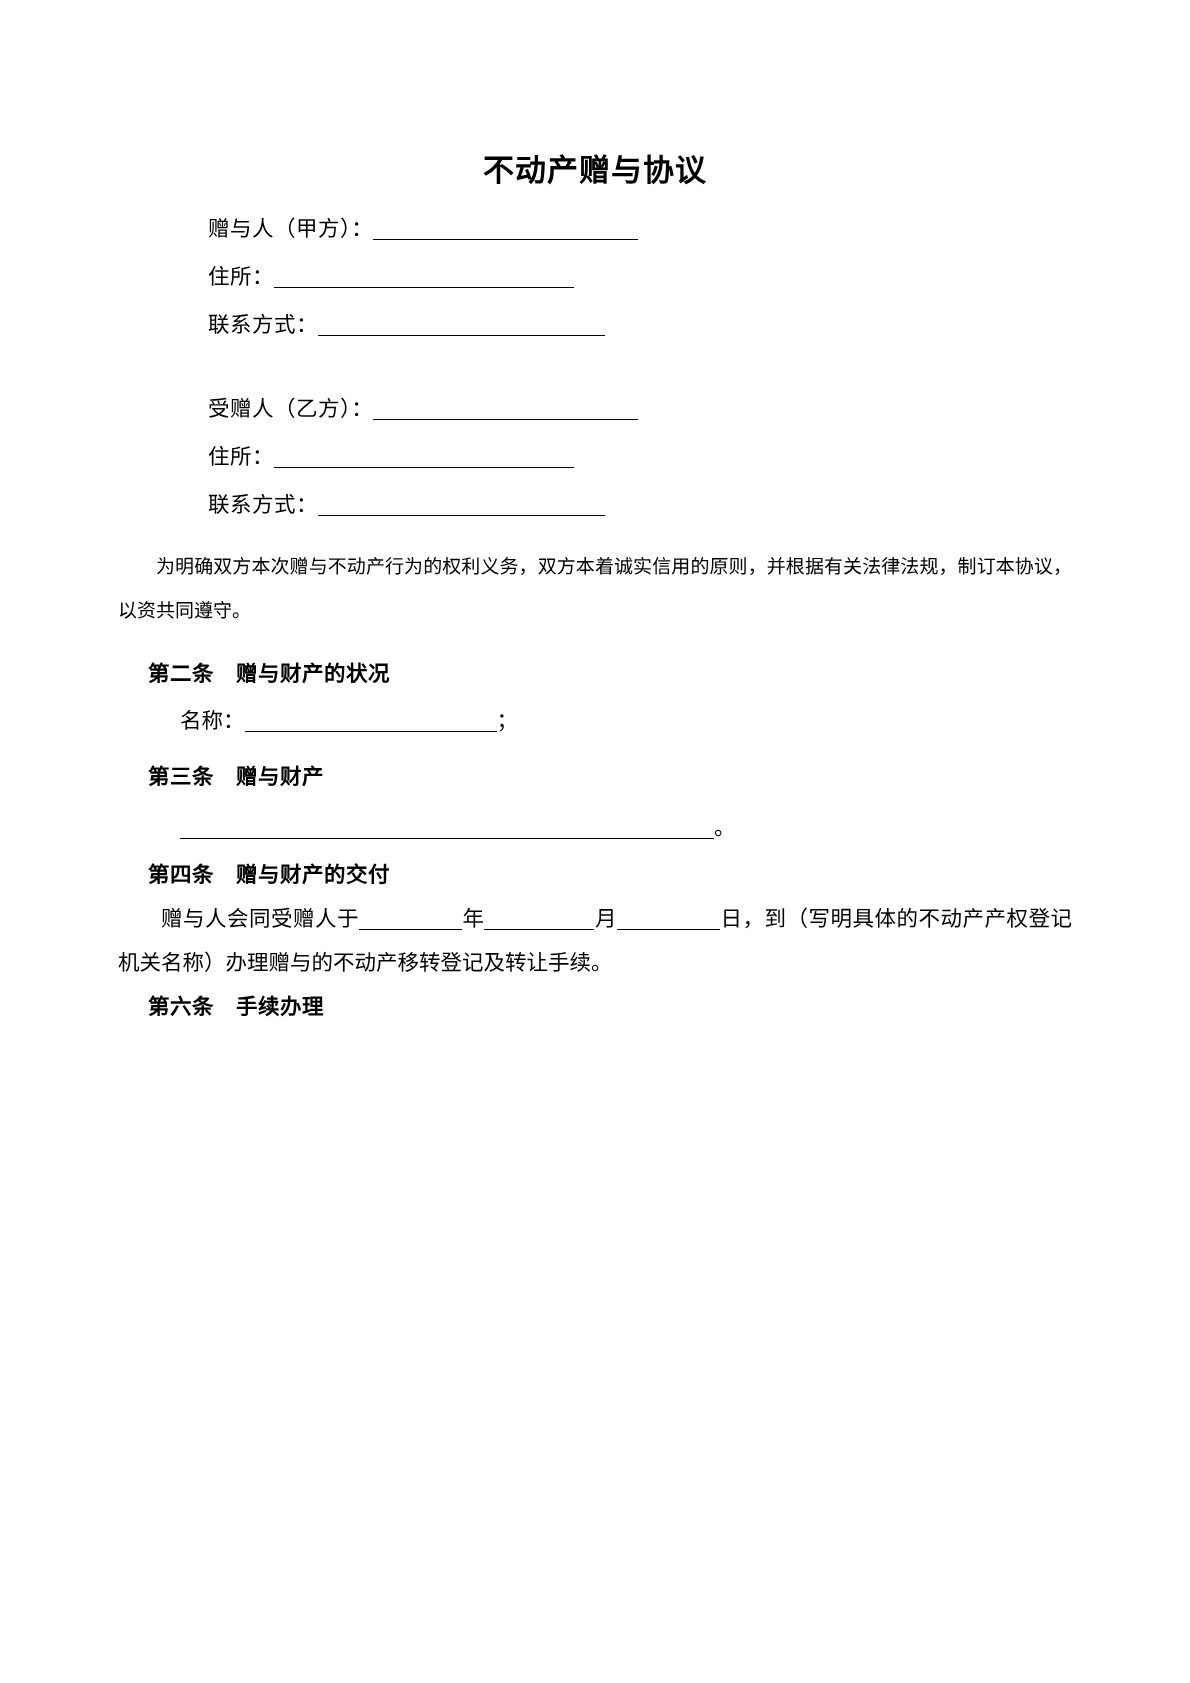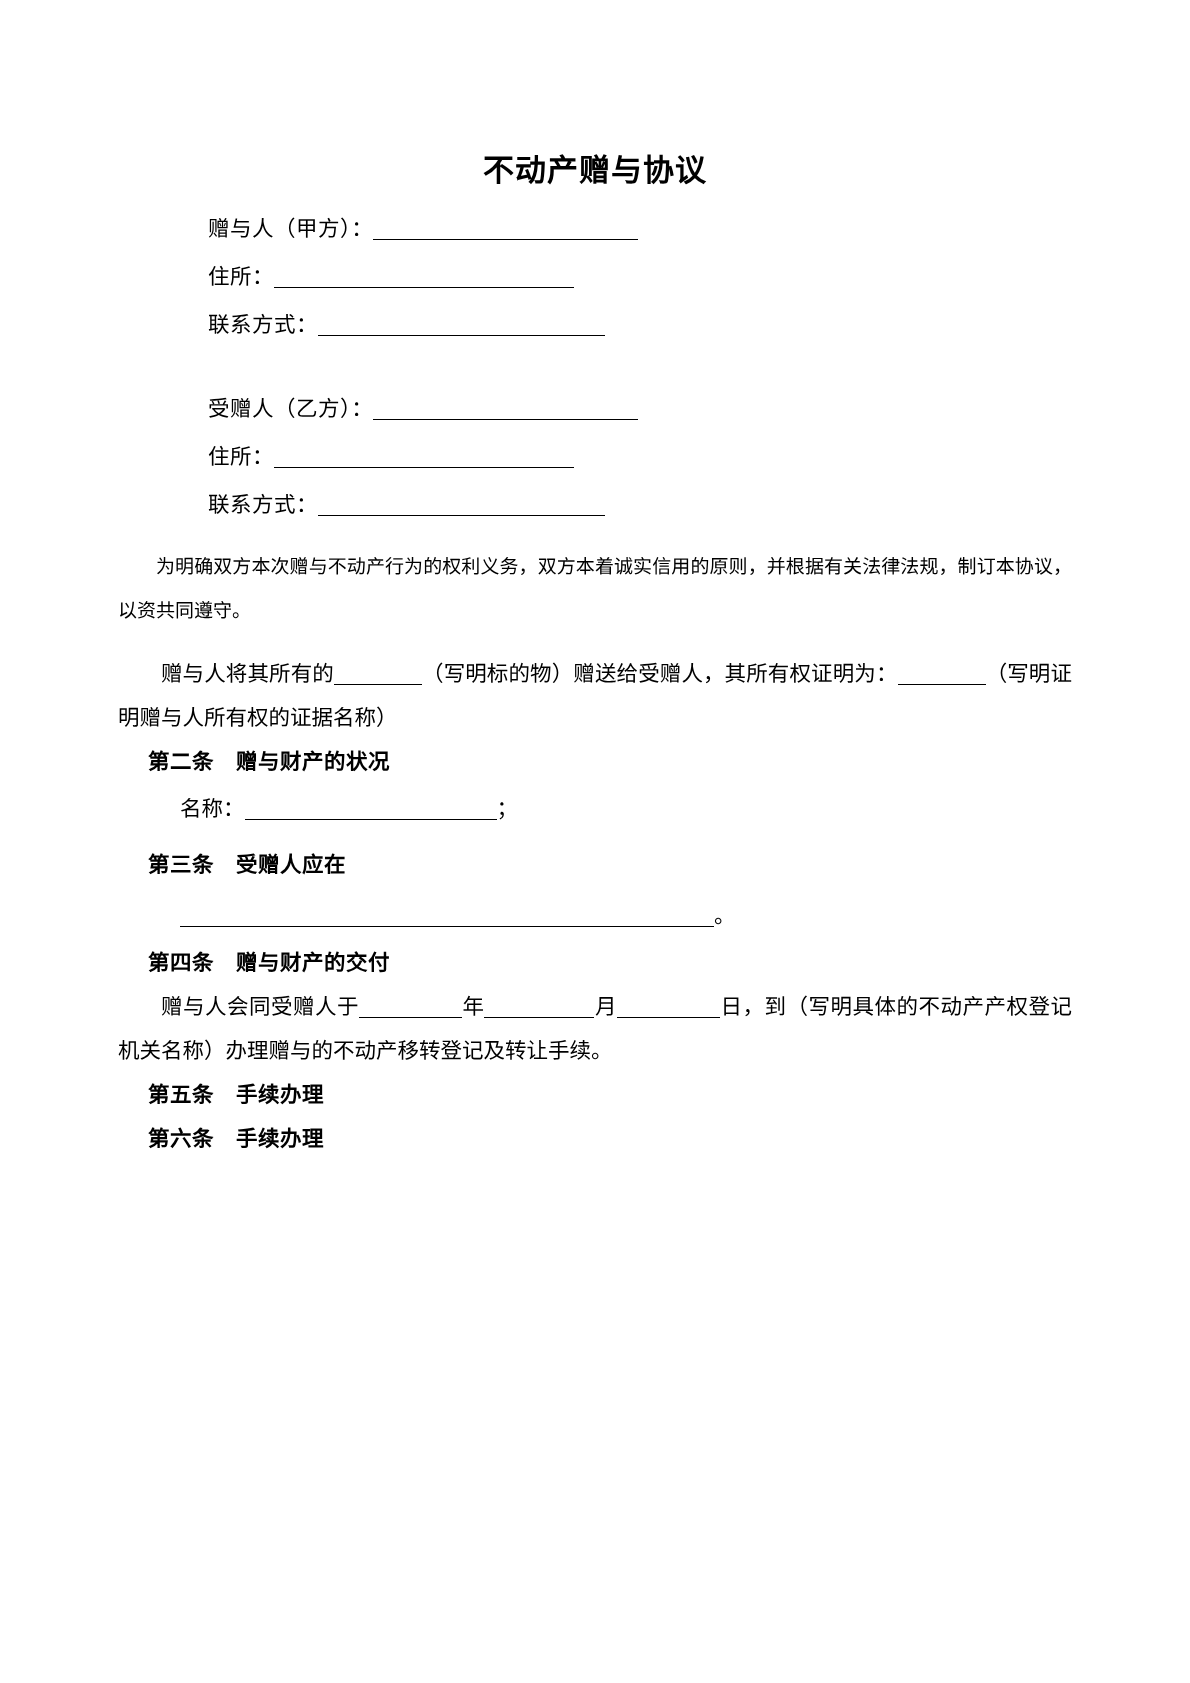--- a/index.html
+++ b/index.html
@@ -133,42 +133,38 @@
     <div class="field-line">
       <span class="label">住所：</span><span class="blank w-long2"></span>
     </div>
     <div class="field-line">
       <span class="label">联系方式：</span><span class="blank w-long3"></span>
     </div>
   </div>
 
   <p class="para indent intro">为明确双方本次赠与不动产行为的权利义务，双方本着诚实信用的原则，并根据有关法律法规，制订本协议，以资共同遵守。</p>
 
-  <p class="clause-body"><span>赠与人将其所有的</span><span class="blank w-short"></span><span>（写明标的物）赠送给受赠人，其所有权证明为：</span><span class="blank w-short"></span><span>（写明证明赠与人所有权的证据名称）</span></p>
 
   <h2 class="clause-title">
     <span>第二条</span><span class="gapsp"></span><span>赠与财产的状况</span>
   </h2>
   <div class="item-line" style="margin-top:14px;">
     <span>名称：</span><span class="blank w-item"></span><span class="tiny-end">；</span>
   </div>
 
   <h2 class="clause-title">
-    <span>第三条</span><span class="gapsp"></span><span>受赠人应在</span>
+    <span>第三条</span><span class="gapsp"></span><span>赠与财产</span>
   </h2>
   <div class="purpose-line">
     <span class="blank w-full"></span><span class="tiny-end">。</span>
   </div>
 
   <h2 class="clause-title">
     <span>第四条</span><span class="gapsp"></span><span>赠与财产的交付</span>
   </h2>
   <p class="clause-body"><span>赠与人会同受赠人于</span><span class="blank w-ymd"></span><span>年</span><span class="blank w-ymd2"></span><span>月</span><span class="blank w-ymd"></span><span>日，到</span><span>（写明具体的不动产产权登记机关名称）办理赠与的不动产移转登记及转让手续。</span></p>
 
-  <h2 class="clause-title">
-    <span>第五条</span><span class="gapsp"></span><span>手续办理</span>
-  </h2>
 
   <h2 class="clause-title">
     <span>第六条</span><span class="gapsp"></span><span>手续办理</span>
   </h2>
 
 </div>
 
 </body></html>

